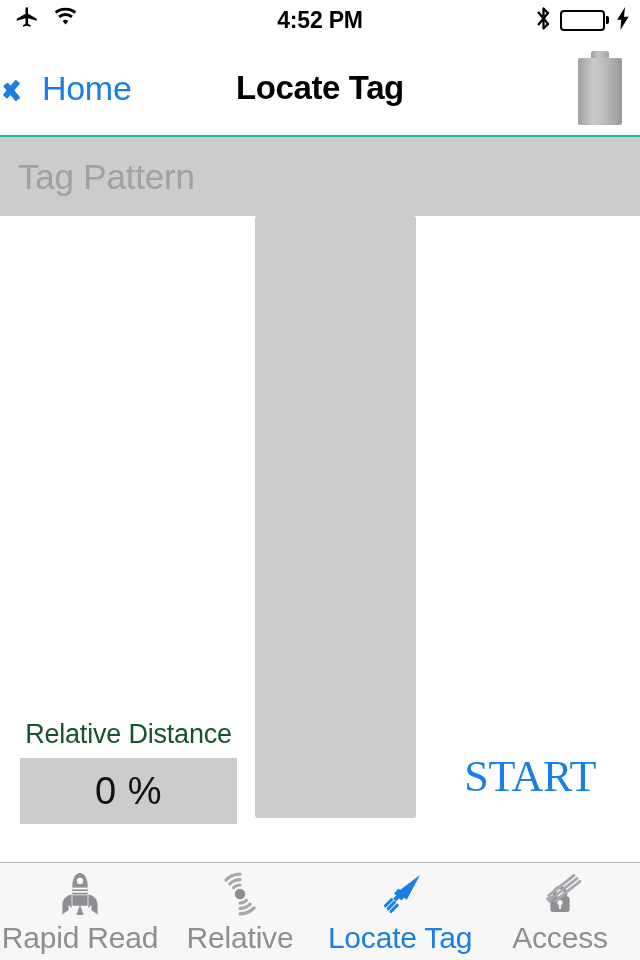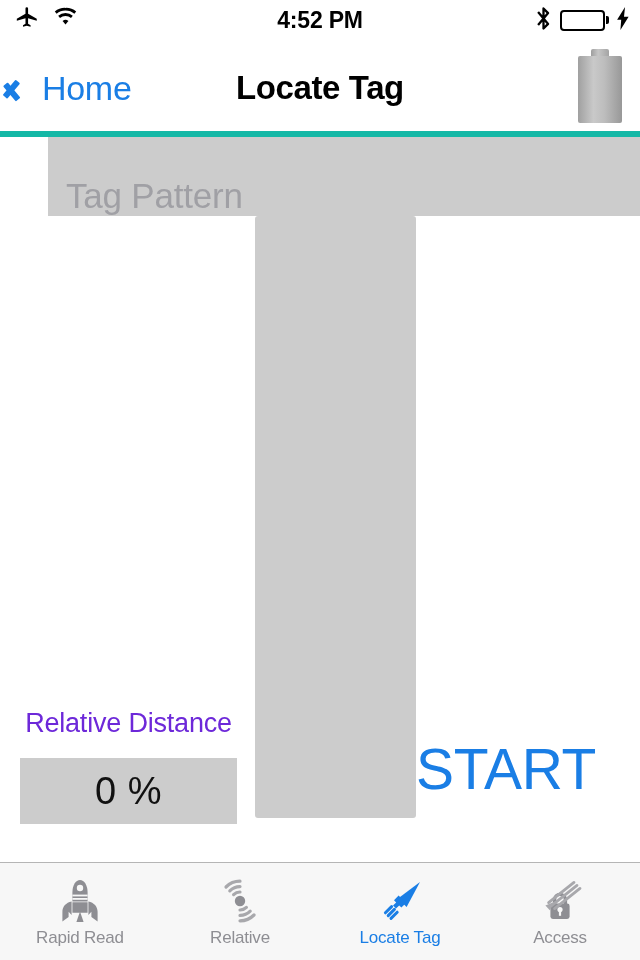--- a/index.html
+++ b/index.html
@@ -89,21 +89,21 @@
     border-radius: 0 2px 2px 0;
     margin-left: 1.5px;
   }
 
   
   .nav-bar {
     position: relative;
     flex: 0 0 97px;
     height: 97px;
     background: #ffffff;
-    border-bottom: 6px solid #14b8a6;
+    border-bottom: 2px solid #14b8a6;
     box-sizing: border-box;
   }
   .nav-back {
     position: absolute;
     left: 14px;
     top: 0;
     height: 96px;
     display: flex;
     align-items: center;
     gap: 6px;
@@ -182,25 +182,24 @@
     border-radius: 2px;
     background: linear-gradient(to right, #a0a0a0 0%, #c9c9c9 35%, #bdbdbd 60%, #989898 100%);
   }
 
   
   .tag-pattern {
     flex: 0 0 79px;
     height: 79px;
     background: #cccccc;
     display: flex;
-    align-items: flex-end;
+    align-items: center;
     padding-left: 18px;
     box-sizing: border-box;
     cursor: text;
-    margin-left: 48px;
   }
   .tag-pattern-placeholder {
     font-size: 35px;
     color: #a0a0a5;
     letter-spacing: -0.2px;
   }
 
   
   .content {
     position: relative;
@@ -226,51 +225,51 @@
   }
 
   .distance-block {
     position: absolute;
     left: 20px;
     bottom: 38px;
     width: 217px;
   }
   .distance-label {
     font-size: 27px;
-    color: #6d28d9;
+    color: #14532d;
     text-align: center;
     letter-spacing: -0.2px;
-    margin-bottom: 19px;
+    margin-bottom: 8px;
   }
   .distance-value-box {
     width: 217px;
     height: 66px;
     background: #cccccc;
     display: flex;
     align-items: center;
     justify-content: center;
   }
   .distance-value {
     font-size: 38px;
     color: #111111;
     letter-spacing: 0.5px;
   }
 
   .start-button {
     position: absolute;
     right: 44px;
     bottom: 60px;
-    font-size: 57px;
+    font-size: 44px;
     color: #1a7ee5;
     letter-spacing: -0.3px;
     cursor: pointer;
     background: none;
     border: none;
     padding: 0;
-    font-family: Liberation Sans, sans-serif;
+    font-family: Liberation Serif, serif;
   }
 
   
   .tab-bar {
     flex: 0 0 98px;
     height: 98px;
     background: #f7f7f7;
     border-top: 1px solid #b5b5b5;
     display: flex;
     box-sizing: border-box;
@@ -285,21 +284,21 @@
     cursor: pointer;
   }
   .tab-icon {
     width: 58px;
     height: 50px;
     display: flex;
     align-items: center;
     justify-content: center;
   }
   .tab-label {
-    font-size: 17px;
+    font-size: 30px;
     color: #8e8e93;
     letter-spacing: -0.2px;
   }
   .tab-item.active .tab-label {
     color: #1a7ee5;
   }
 </style>
 </head>
 <body>
 

